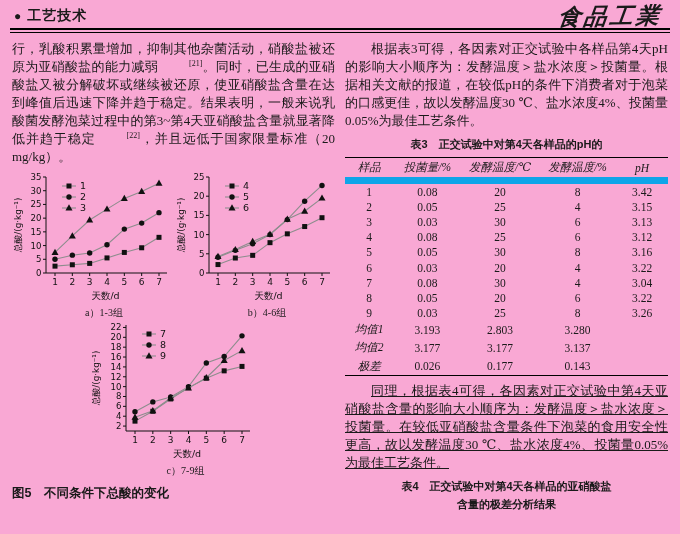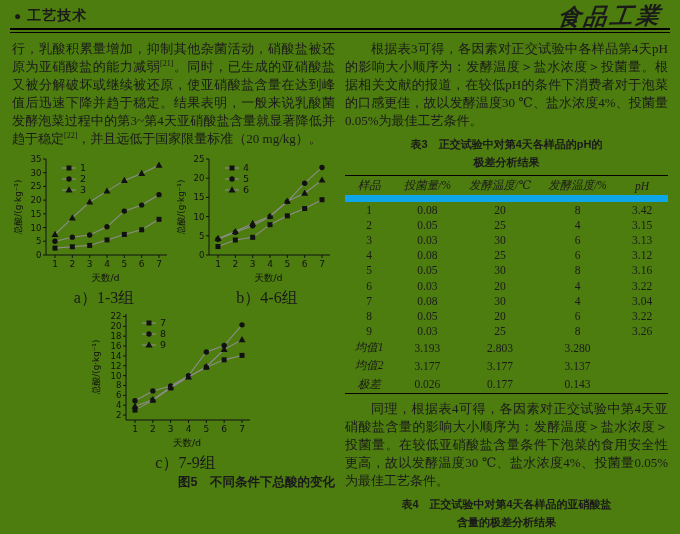--- a/index.html
+++ b/index.html
@@ -1,44 +1,44 @@
 <!DOCTYPE html>
 <html><head>
 <meta charset="utf-8">
 <style>
   html,body{margin:0;padding:0;background:#e8e8e8;}
-  .page{position:relative;width:680px;height:534px;background:#4d7c0f;overflow:hidden;
+  .page{position:relative;width:680px;height:534px;background:#f9a8d4;overflow:hidden;
         font-family:"Liberation Serif","DejaVu Serif",serif;color:#1a1a1a;}
   .header-left{position:absolute;left:14px;top:7px;font-family:"Liberation Sans","DejaVu Sans",sans-serif;
         font-weight:bold;font-size:14px;letter-spacing:1px;}
   .bullet{font-size:12px;margin-right:5px;}
   .journal-logo{position:absolute;right:18px;top:1px;font-style:italic;font-weight:bold;font-size:23px;
         letter-spacing:3px;transform:skewX(-8deg) rotate(-1deg);}
   .rule{position:absolute;left:10px;right:10px;top:28px;height:2px;border-top:2.5px solid #000;border-bottom:1px solid #000;}
   .columns{position:absolute;top:40px;left:12px;width:656px;display:flex;gap:10px;}
   .col{width:323px;}
   .body-text{font-size:13px;line-height:18px;text-align:justify;margin:0;}
   .indent{text-indent:2em;}
-  sup{font-size:8px;line-height:0;}
+  sup{font-size:8px;line-height:0;padding-left:31px;}
   .figure{margin-top:6px;}
   .charts-row{display:flex;justify-content:space-between;}
   .chart-wrap{text-align:center;}
   .chart-c-wrap{margin:0 auto;width:172px;text-align:center;}
-  .chart-sub{font-size:16px;margin-top:0;padding-left:24px;}
-  .fig-caption{text-align:right;font-family:"Liberation Sans","DejaVu Sans",sans-serif;font-weight:bold;
-        font-size:12.5px;}
+  .chart-sub{font-size:10px;margin-top:0;padding-left:24px;}
+  .fig-caption{text-align:left;font-family:"Liberation Sans","DejaVu Sans",sans-serif;font-weight:bold;
+        font-size:12.5px;margin-top:7px;}
   .table-title{text-align:center;font-family:"Liberation Sans","DejaVu Sans",sans-serif;font-weight:bold;
         font-size:11px;line-height:18px;margin-top:5px;}
   table.data{width:100%;border-collapse:collapse;margin-top:4px;font-size:11.5px;
         border-top:1.5px solid #000;border-bottom:1.5px solid #000;}
   table.data th{font-weight:normal;font-style:italic;border-bottom:7px solid #0ea5e9;padding:2px 0;font-size:11.5px;}
   table.data td{text-align:center;padding:1.6px 0;}
   table.data td.cjk{font-style:italic;}
   svg text{font-family:"DejaVu Sans","Liberation Sans",sans-serif;}
-  .p2{margin-top:6px;}
+  .p2{margin-top:6px;text-decoration:underline;}
 </style>
 </head>
 <body>
 
 <div class="page">
 
   <div class="header-left">
     <span class="bullet">●</span><span>工艺技术</span>
   </div>
   <div class="journal-logo">食品工業</div>
@@ -272,21 +272,20 @@
         </div>
         <div class="fig-caption">图5　不同条件下总酸的变化</div>
       </div>
     </div>
 
     <div class="col">
       <p class="body-text indent">根据表3可得，各因素对正交试验中各样品第4天pH的影响大小顺序为：发酵温度＞盐水浓度＞投菌量。根据相关文献的报道，在较低pH的条件下消费者对于泡菜的口感更佳，故以发酵温度30 ℃、盐水浓度4%、投菌量0.05%为最佳工艺条件。</p>
 
       <div class="table-title">
         <div>表3　正交试验中对第4天各样品的pH的</div>
-        <div>极差分析结果</div>
       </div>
 
       <table class="data">
         <thead>
           <tr>
             <th style="width:15%">样品</th>
             <th style="width:21%">投菌量/%</th>
             <th style="width:24%">发酵温度/℃</th>
             <th style="width:24%">发酵温度/%</th>
             <th style="width:16%">pH</th>

